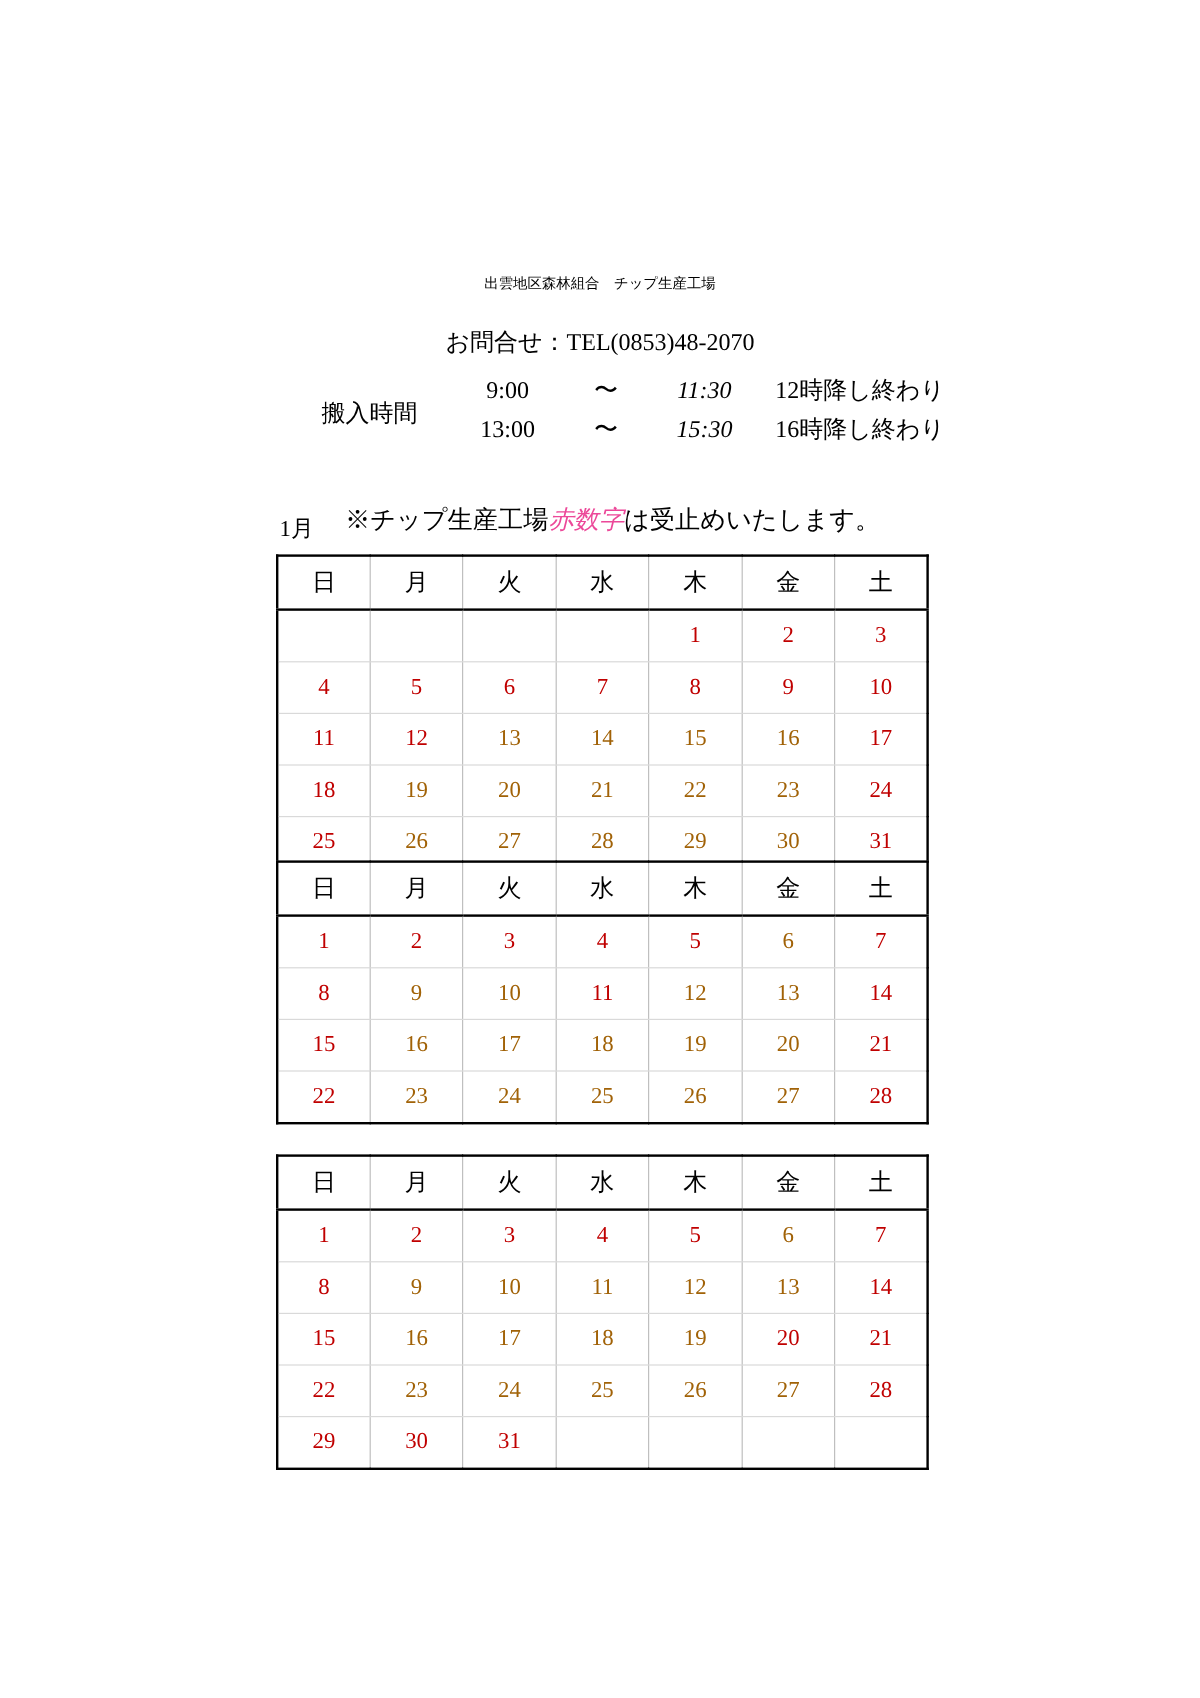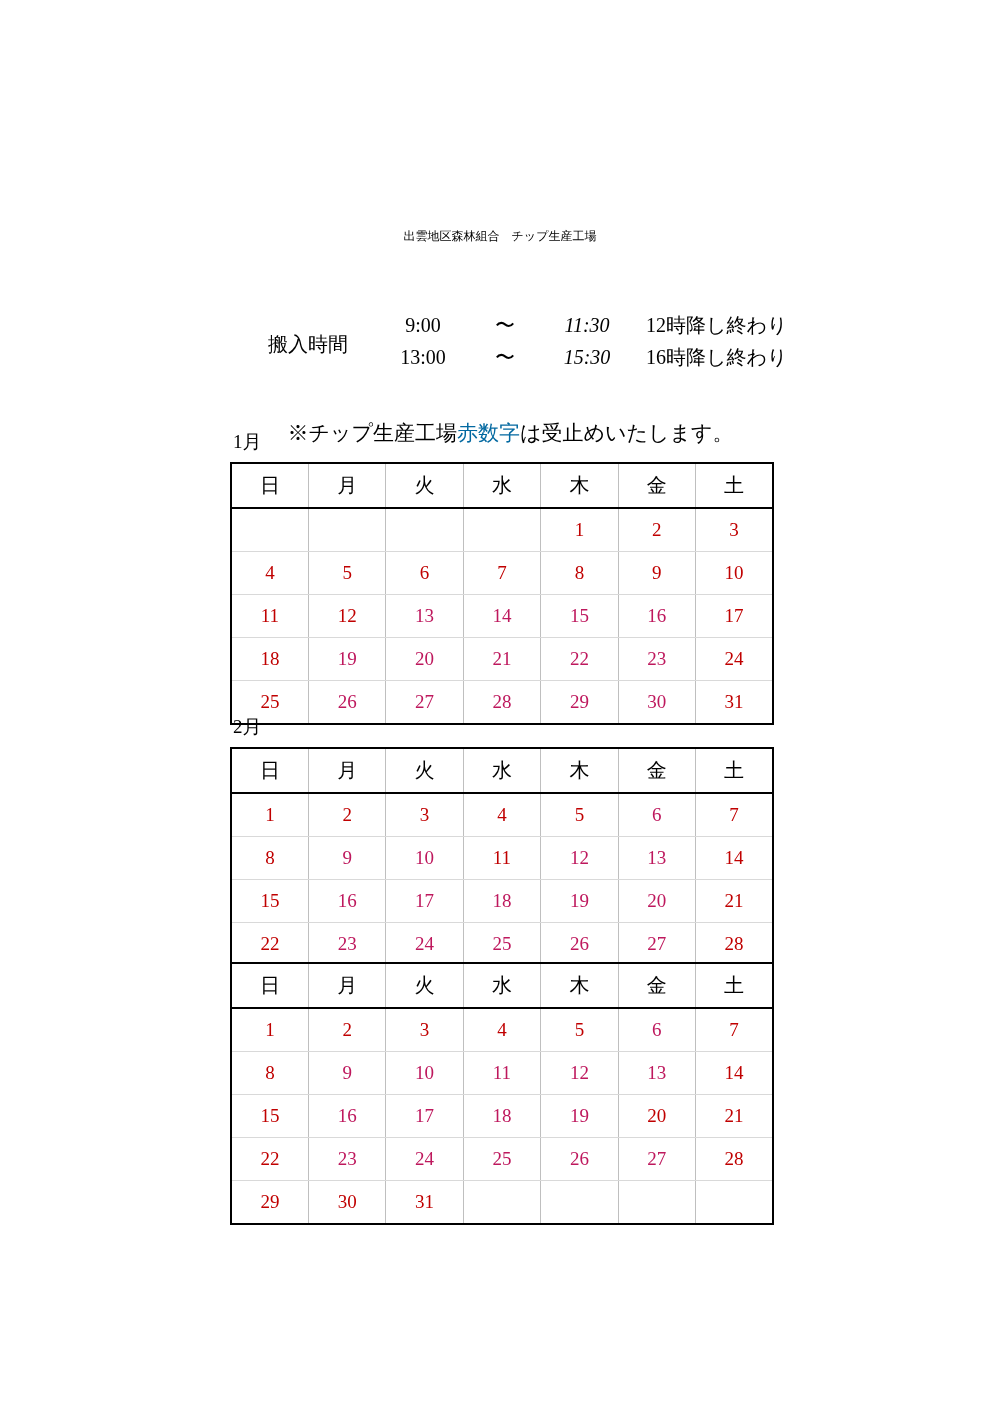--- a/index.html
+++ b/index.html
@@ -88,21 +88,21 @@
   
   .note-line {
     position: absolute;
     top: 394px;
     left: 0;
     width: 1000px;
     text-align: center;
     font-size: 21px;
     white-space: pre;
   }
-  .note-red { color: #0369a1; }
+  .note-red { color: #ec4899; font-style: italic; }
 
   
   .cal-block {
     position: absolute;
     left: 230px;
     width: 542px;
   }
   #cal-0 { top: 432px; }
   #cal-1 { top: 717px; }
   #cal-2 { top: 962px; }
@@ -140,31 +140,32 @@
     font-size: 19px;
     text-align: center;
     vertical-align: middle;
     border-right: 1px solid #bfbfbf;
     border-bottom: 1px solid #d9d9d9;
   }
   table.cal td:last-child { border-right: none; }
   table.cal tbody tr:last-child td { border-bottom: none; }
 
   td.red { color: #c00000; }
-  td.blk { color: #be185d; }
+  td.blk { color: #a16207; }
   td.empty { color: transparent; }
 </style>
 </head>
 <body>
 
 <div class="page">
 
 
   <div class="org-line">出雲地区森林組合　チップ生産工場</div>
 
+  <div class="tel-line">お問合せ：TEL(0853)48-2070</div>
 
   <div class="hours-block">
     <div class="hours-label">搬入時間</div>
     <div class="hours-rows">
       <div class="hours-row">
         <span class="h-start">9:00</span>
         <span class="h-tilde">〜</span>
         <span class="h-end">11:30</span>
         <span class="h-note">12時降し終わり</span>
       </div>
@@ -248,21 +249,20 @@
             <td class="blk">28</td>
             <td class="blk">29</td>
             <td class="blk">30</td>
             <td class="red">31</td>
           </tr>
         </tbody>
     </table>
   </div>
 
   <div class="cal-block" id="cal-1">
-    <div class="month-label">2月</div>
     <table class="cal">
       <colgroup>
           <col>
           <col>
           <col>
           <col>
           <col>
           <col>
           <col>
         </colgroup>

